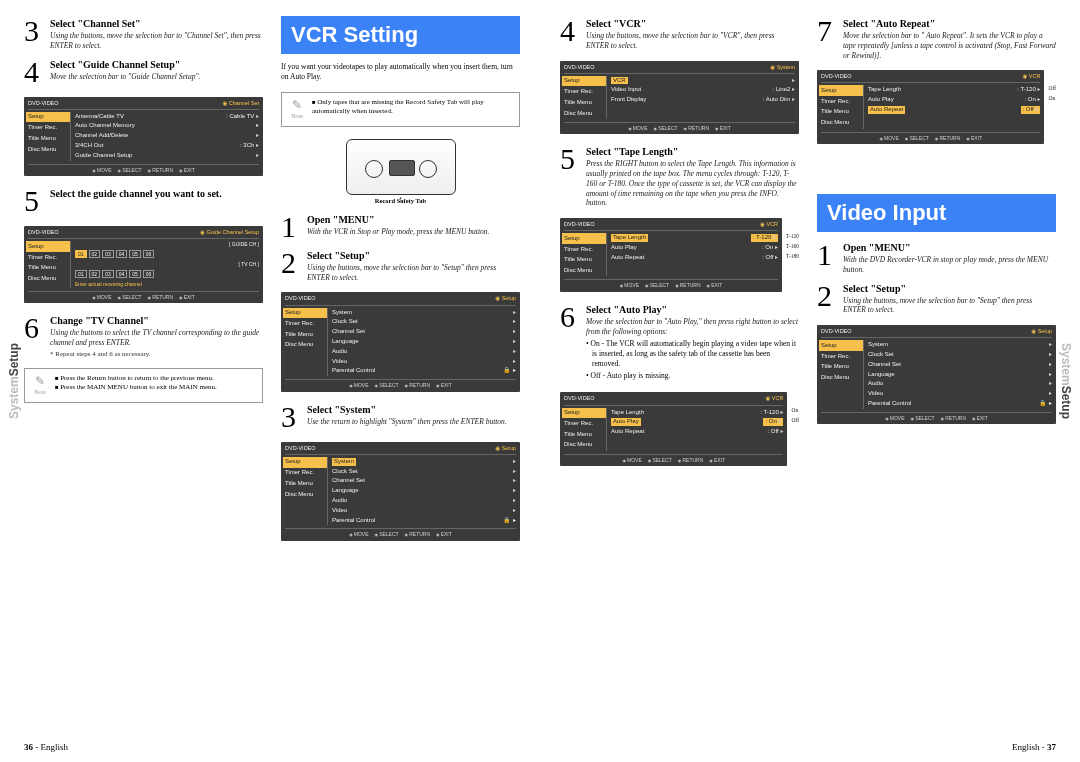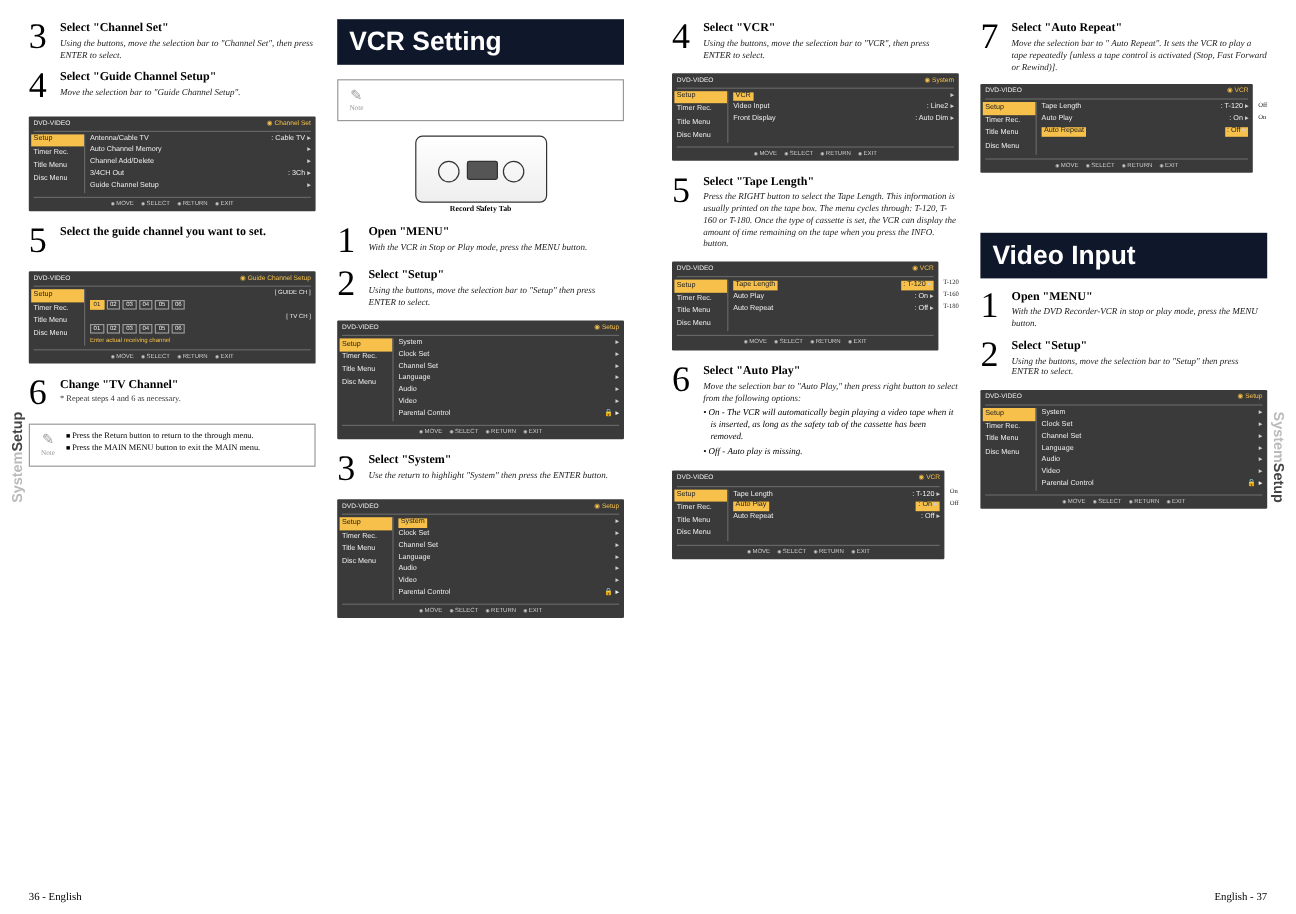--- a/index.html
+++ b/index.html
@@ -37,21 +37,21 @@
     font-size: 30px;
     font-weight: normal;
     line-height: 1;
     width: 26px;
     flex-shrink: 0;
   }
   .step-body { flex: 1; padding-top: 2px; }
   .step-title { font-weight: bold; font-size: 10px; margin-bottom: 2px; }
   .step-desc { font-size: 7.5px; line-height: 1.3; color: #222; font-style: italic; }
   .section-title {
-    background: #0f172a;
+    background: #3b82f6;
     color: #fff;
     font-family: Arial, sans-serif;
     font-size: 22px;
     font-weight: bold;
     padding: 6px 10px;
     margin-bottom: 8px;
     display: inline-block;
     width: 100%;
   }
   .intro { font-size: 7.5px; line-height: 1.3; margin-bottom: 6px; }
@@ -98,41 +98,41 @@
     position: relative;
     background: linear-gradient(#fff,#eee);
   }
   .cassette::before, .cassette::after {
     content:""; position:absolute; top:20px; width:16px; height:16px; border:1px solid #333; border-radius:50%;
   }
   .cassette::before{ left:18px;} .cassette::after{ right:18px;}
   .cassette .cwin{ position:absolute; left:42px; top:20px; width:26px; height:16px; border:1px solid #333; background:#555; border-radius:2px;}
   .caslabel{ text-align:center; font-size:6.5px; font-weight:bold; margin-bottom:8px;}
   .casarrow{ position:absolute; bottom:-10px; left:50%; transform:translateX(-50%); font-size:8px;}
-  .bullets { font-size: 7.5px; line-height:1.3; margin-top:3px;font-style:italic;}
+  .bullets { font-size: 7.5px; line-height:1.3; margin-top:3px;}
   .bullets li{ list-style:none; padding-left:6px; text-indent:-6px; margin-bottom:2px;}
   .bullets li::before{ content:"• ";}
   .side-tab {
     position: absolute;
     top: 50%;
     transform: translateY(-50%) rotate(-90deg);
     transform-origin: center;
     font-family: Arial, sans-serif;
     font-size: 12px;
     color: #bbb;
     font-weight: bold;
     white-space: nowrap;
   }
   .side-tab .dark { color: #444; }
   .side-left { left: -24px; }
   .side-right { right: -24px; transform: translateY(-50%) rotate(90deg); }
   .pagenum { position: absolute; bottom: 10px; font-size: 9px; }
   .pn-left { left: 24px; }
   .pn-right { right: 24px; margin-top: 36px; }
-  .pagenum b { font-weight: normal; }
+  .pagenum b { font-weight: bold; }
   .guide-grid { display:flex; gap:2px; margin:2px 0;}
   .guide-grid .gc{ border:1px solid #999; padding:0 2px; font-size:5px; min-width:10px; text-align:center;}
   .guide-grid .gc.hl{ background:#f6c04a; color:#222; border-color:#f6c04a;}
   .osd-extra-right{ display:flex; align-items:flex-start; gap:4px;}
   .osd-side-labels{ font-size:5.5px; line-height:1.8; padding-top:18px; color:#222;}
   .small-sub{ font-size:7px; color:#333; margin-top:2px;}
 </style>
 </head>
 <body>
 
@@ -243,38 +243,45 @@
               <span>MOVE</span>
               <span>SELECT</span>
               <span>RETURN</span>
               <span>EXIT</span>
             </div>
         </div>
         <div class="step">
           <div class="step-num">6</div>
           <div class="step-body">
             <div class="step-title">Change "TV Channel"</div>
+            <div class="step-desc">Using the        buttons to select the TV channel corresponding to the guide channel and press ENTER.</div>
             <div class="small-sub">* Repeat steps 4 and 6 as necessary.</div>
           </div>
         </div>
         <div class="note-box">
           <div class="note-icon"><span class="nicon">✎</span>Note</div>
           <div class="note-text">
               <ul>
-            <li>Press the Return button to return to the through menu.</li>
+            <li>Press the Return button to return to the previous menu.</li>
             <li>Press the MAIN MENU button to exit the MAIN menu.</li>
           </ul>
             </div>
         </div>
       </div>
 
       <div class="col">
         <div class="section-title">VCR Setting</div>
+        <div class="intro">If you want your videotapes to play automatically when you insert them, turn on Auto Play.</div>
         <div class="note-box">
           <div class="note-icon"><span class="nicon">✎</span>Note</div>
+          <div class="note-text">
+              <ul>
+                <li>Only tapes that are missing the Record Safety Tab will play automatically when inserted.</li>
+              </ul>
+            </div>
         </div>
         <div style="position:relative;">
           <div class="cassette">
               <div class="cwin"></div>
               <div class="casarrow">↑</div>
             </div>
         </div>
         <div class="caslabel">Record Safety Tab</div>
 
         <div class="step">

